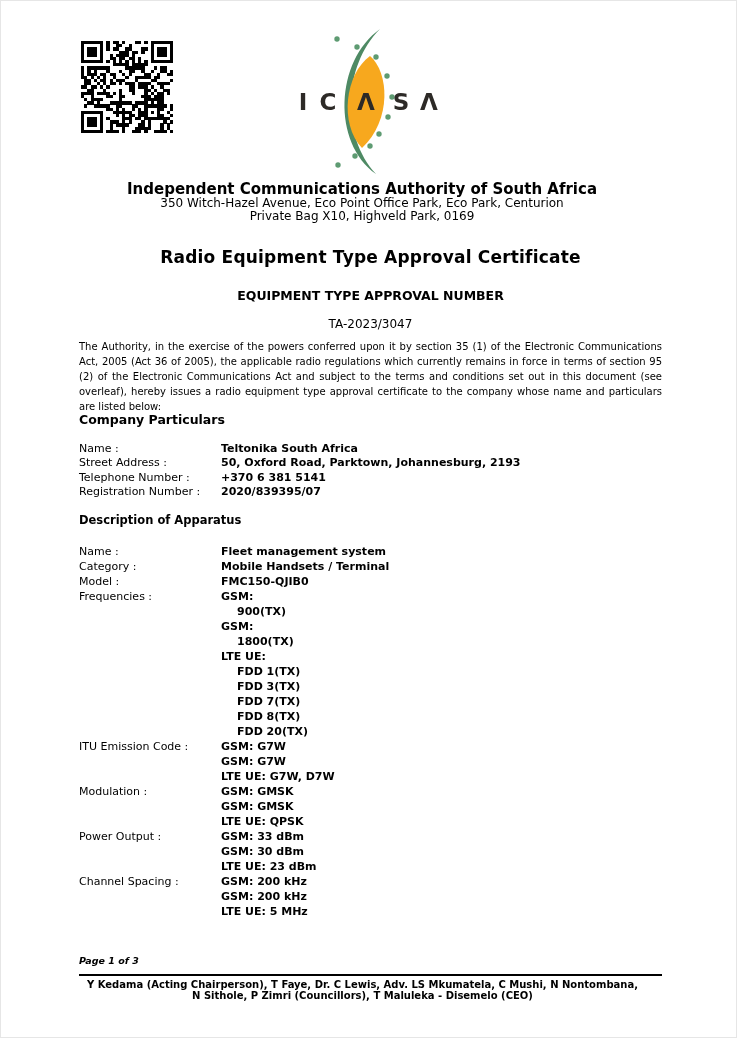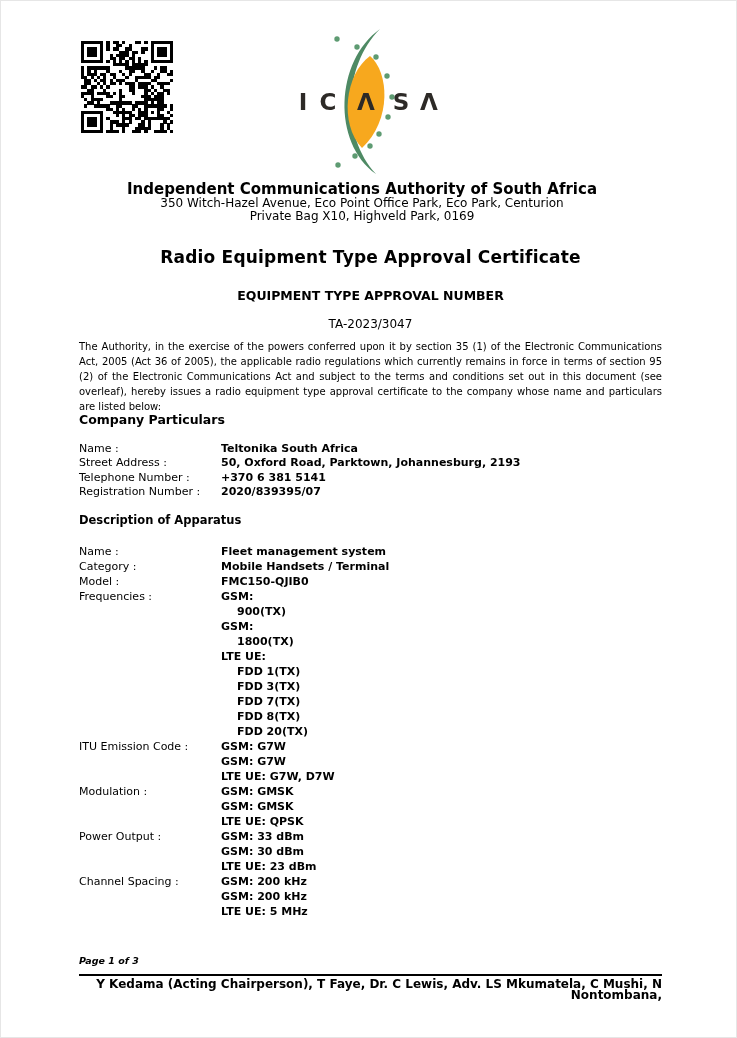--- a/index.html
+++ b/index.html
@@ -51,22 +51,22 @@
   .val  { font-weight:bold; }
   .vals { font-weight:bold; }
   .crow { font-weight:normal; }
   .arow .lbl, .arow .vals { line-height:15px; }
   .vline.ind { padding-left:16px; }
 
   .page-indicator { left:78px; top:954px; width:502px; text-align:left;
                     font-size:9.5px; font-weight:bold; font-style:italic; }
   .footer-line { left:78px; top:973px; width:583px; height:0;
                  border-top:2px solid #000; }
-  .council { left:78px; top:978px; width:583px; text-align:right;
-             font-size:12px; font-weight:bold; line-height:11px; }
+  .council { left:70px; top:978px; width:583px; text-align:center;
+             font-size:10px; font-weight:bold; line-height:11px; }
 </style>
 </head>
 <body>
 
 <div class="page">
 
   <div class="abs qr" id="qr"><svg width="92" height="92" viewBox="0 0 92 92" shape-rendering="crispEdges">
         <rect width="92" height="92" fill="#fff"></rect>
         <g fill="#000">
           <rect x="0.00" y="0.00" width="3.23" height="3.23"></rect>
@@ -629,15 +629,16 @@
         </div>
       </div>
     </div>
 
   <div class="abs page-indicator">Page 1 of 3</div>
 
   <div class="abs footer-line"></div>
 
   <div class="abs council">
     <div>Y Kedama (Acting Chairperson), T Faye, Dr. C Lewis, Adv. LS Mkumatela, C Mushi, N Nontombana,</div>
+    <div>N Sithole, P Zimri (Councillors), T Maluleka - Disemelo (CEO)</div>
   </div>
 
 </div>
 
 </body></html>

